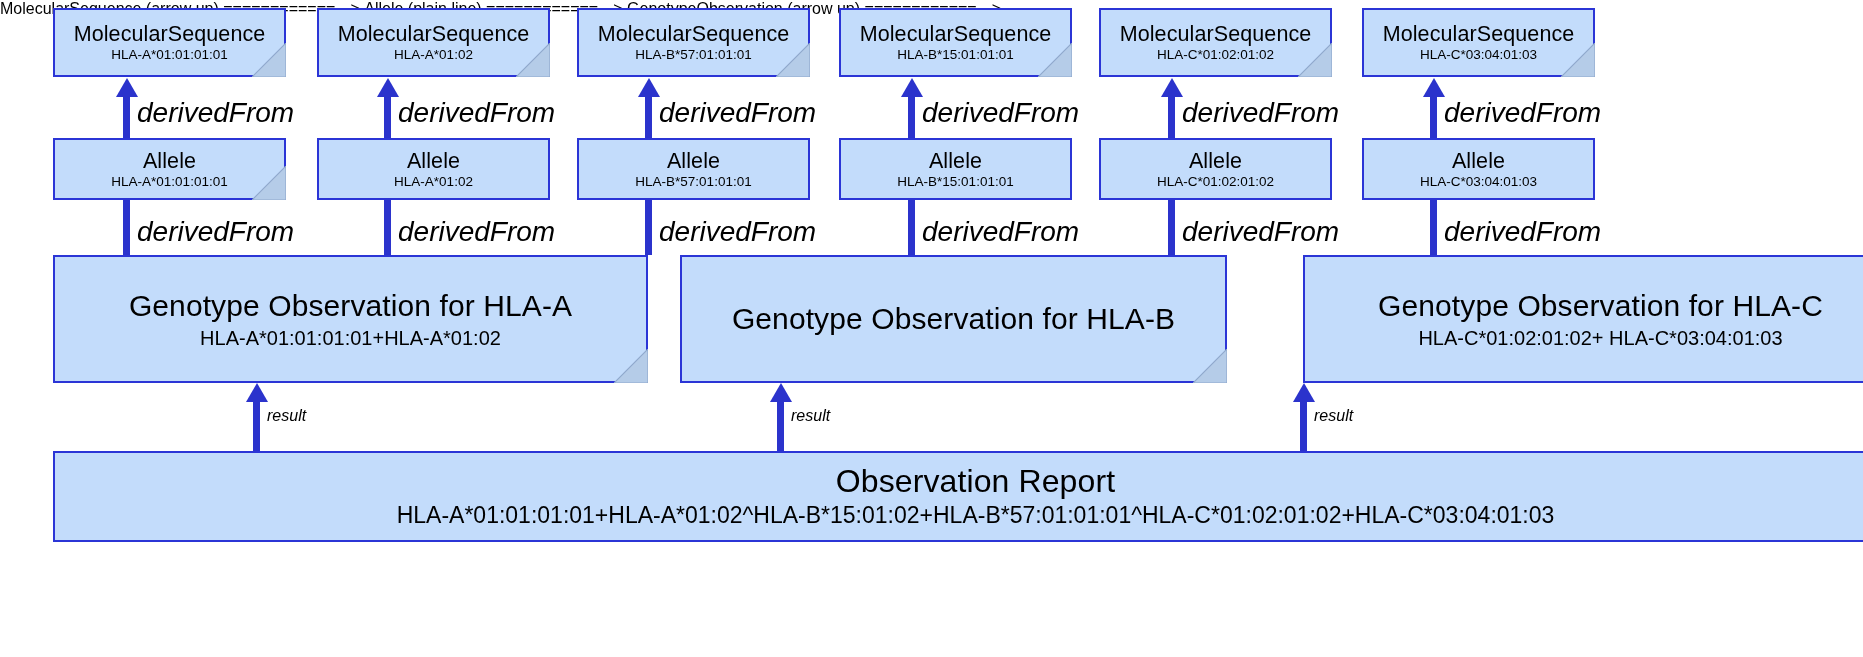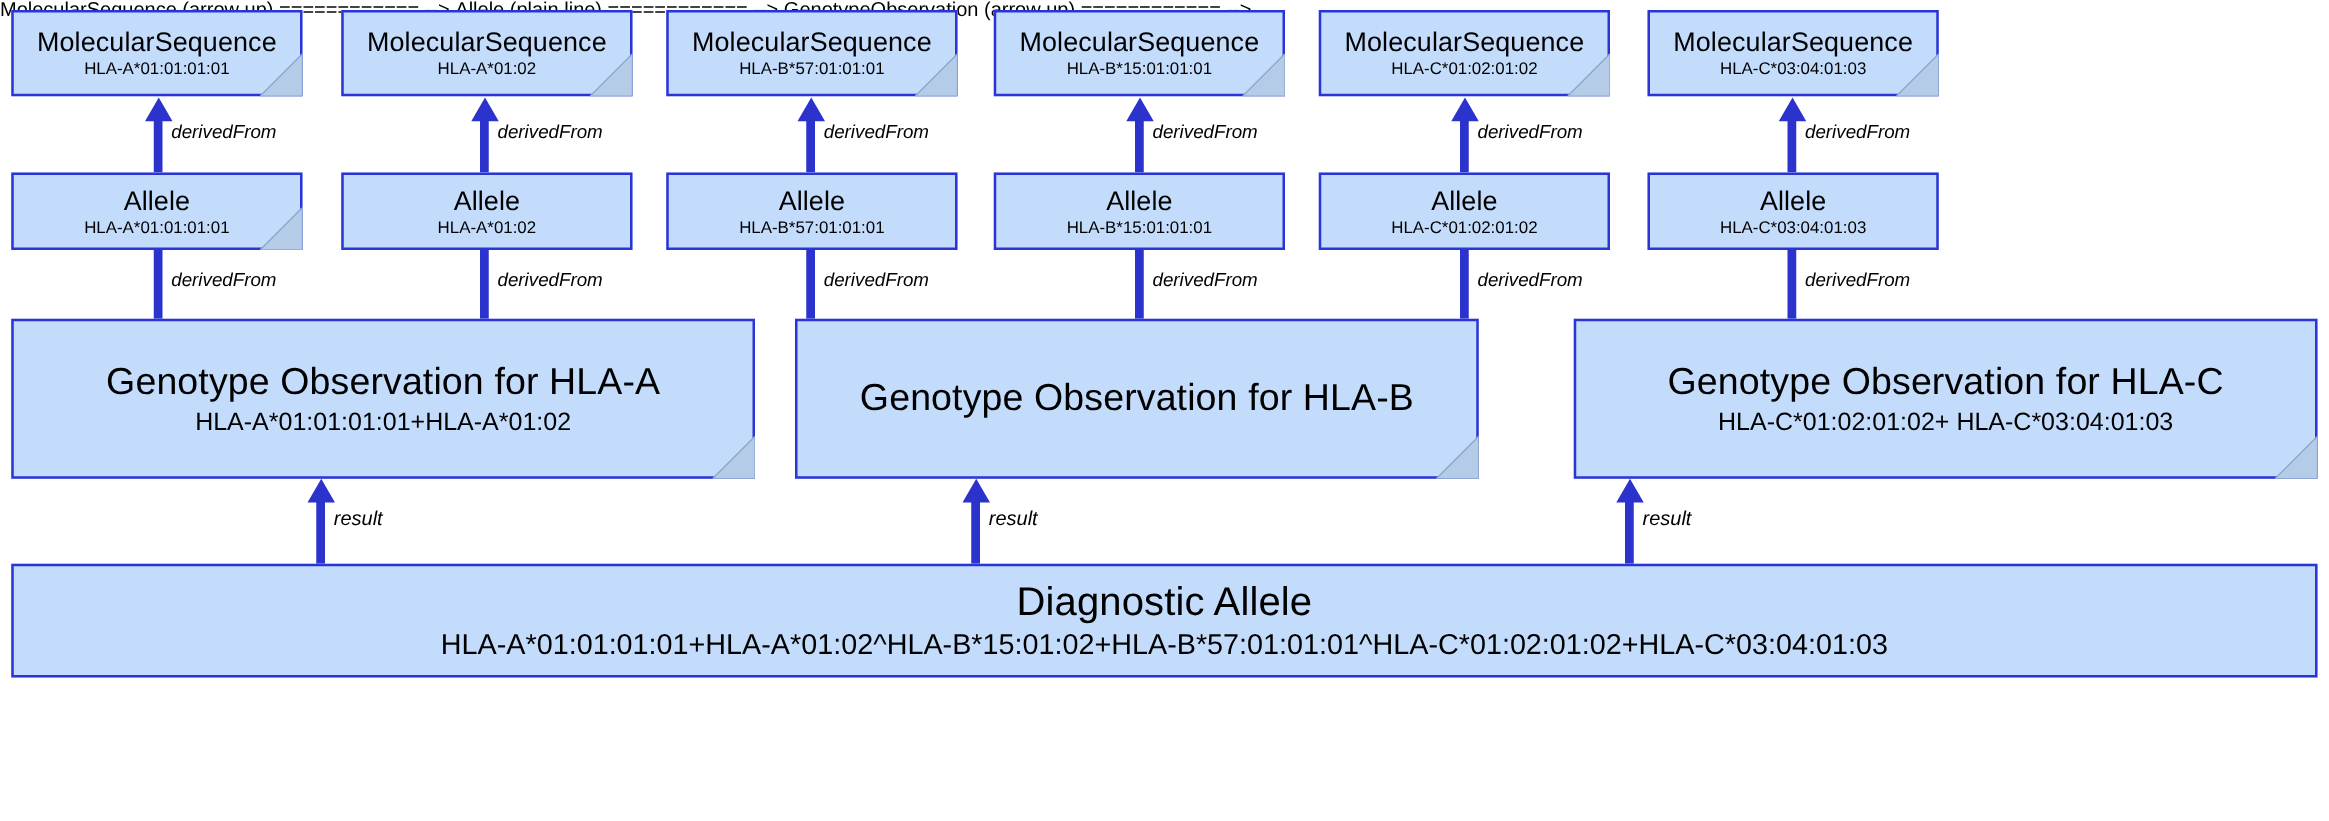--- a/index.html
+++ b/index.html
@@ -26,20 +26,21 @@
     position: absolute;
     box-sizing: border-box;
     background: #c3dcfb;
     border: 2px solid #2b35d6;
     display: flex;
     flex-direction: column;
     align-items: center;
     justify-content: center;
     text-align: center;
     line-height: 1.12;
+    margin-left: 44px;
   }
   
   .node .fold {
     position: absolute;
     right: -2px;
     bottom: -2px;
     width: 34px;
     height: 34px;
     pointer-events: none;
   }
@@ -84,21 +85,21 @@
     top: 0;
     width: 0;
     height: 0;
     border-left: 11px solid transparent;
     border-right: 11px solid transparent;
     border-bottom: 19px solid #2b33cc;
   }
   .edge-label {
     position: absolute;
     font-style: italic;
-    font-size: 15px;
+    font-size: 28px;
     font-weight: 400;
     white-space: nowrap;
     color: #000000;
   }
   .edge-label.sm { font-size: 16px; }
 </style>
 </head>
 <body>
 
 <div id="canvas">
@@ -297,18 +298,18 @@
   <div class="edge-label sm" style="left:791px; top:407px;">result</div>
 
   <div class="edge" style="left:1300px; top:383px; width:7px; height:68px;">
     <div class="line" style="top:17px; height:51px;"></div>
     <div class="head"></div>
   </div>
   <div class="edge-label sm" style="left:1314px; top:407px;">result</div>
 
   
   <div class="node report nofold" style="left:9px; top:451px; width:1845px; height:91px;">
-    <span class="title">Diagnostic Allele</span>
+    <span class="title">Observation Report</span>
     <span class="subtitle">HLA-A*01:01:01:01+HLA-A*01:02^HLA-B*15:01:02+HLA-B*57:01:01:01^HLA-C*01:02:01:02+HLA-C*03:04:01:03</span>
 
   </div>
 
 </div>
 
 </body></html>

